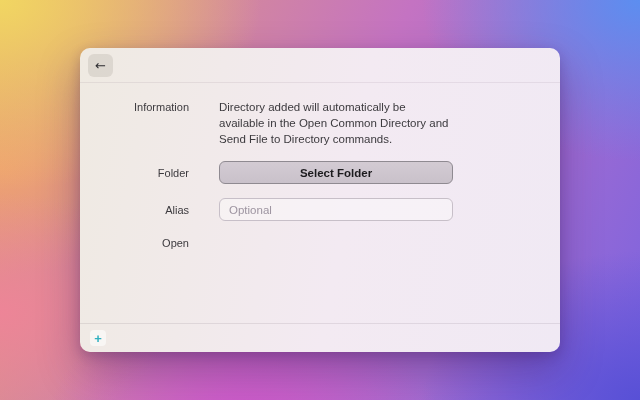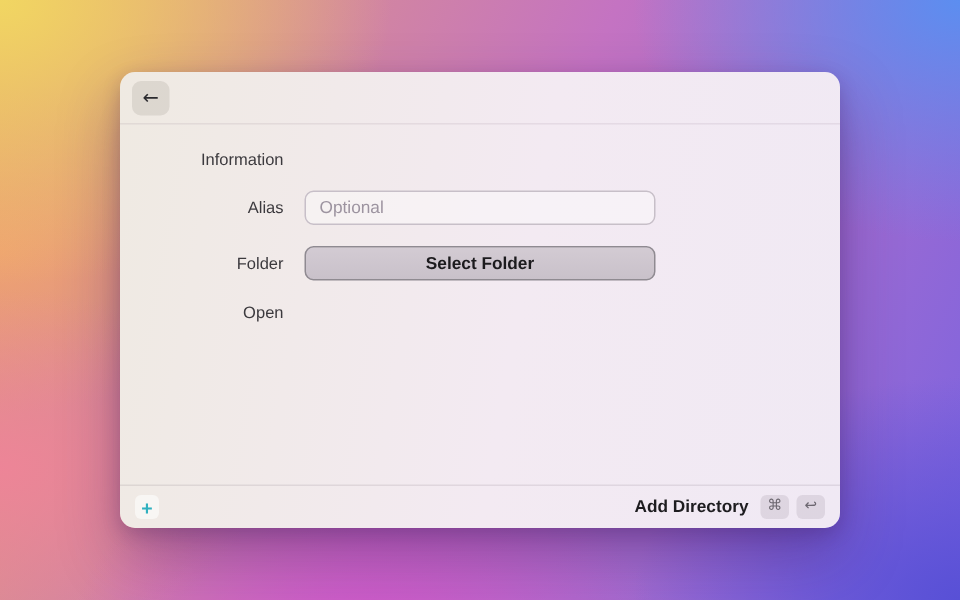--- a/index.html
+++ b/index.html
@@ -51,20 +51,21 @@
     font-family: "DejaVu Sans", sans-serif;
   }
 
   .content {
     flex: 1;
     padding-top: 16px;
   }
   .row {
     display: flex;
     margin-bottom: 14px;
+    gap: 16px;
   }
   .row.center { align-items: center; }
   .label-col {
     width: 109px;
     flex: none;
     text-align: right;
     font-size: 11px;
     color: #3c3a3e;
   }
   .field-col {
@@ -172,50 +173,48 @@
 <div class="window">
 
   <div class="titlebar">
     <button class="back-btn">←</button>
   </div>
 
   <div class="content">
 
     <div class="row top">
       <div class="label-col">Information</div>
+      <div class="field-col">
+        <div class="info-text">Directory added will automatically be available in the Open Common Directory and Send File to Directory commands.</div>
+      </div>
+    </div>
+
+    <div class="row center">
+      <div class="label-col">Folder</div>
+      <div class="field-col">
+        <button class="select-folder">Select Folder</button>
+      </div>
     </div>
 
     <div class="row center">
       <div class="label-col">Alias</div>
       <div class="field-col">
         <input class="alias-input" type="text" placeholder="Optional" style="">
       </div>
     </div>
 
-    <div class="row center">
-      <div class="label-col">Folder</div>
-      <div class="field-col">
-        <button class="select-folder">Select Folder</button>
-      </div>
-    </div>
-
     <div class="row top">
       <div class="label-col">Open</div>
       <div class="field-col"></div>
     </div>
 
   </div>
 
   <div class="footer">
 
     <button class="footer-left">
       <span class="plus-box">+</span>
     </button>
 
-    <button class="footer-right">
-      <span class="add-dir-label">Add Directory</span>
-      <span class="keycap">⌘</span>
-      <span class="keycap">↩</span>
-    </button>
 
   </div>
 
 </div>
 
 </body></html>

